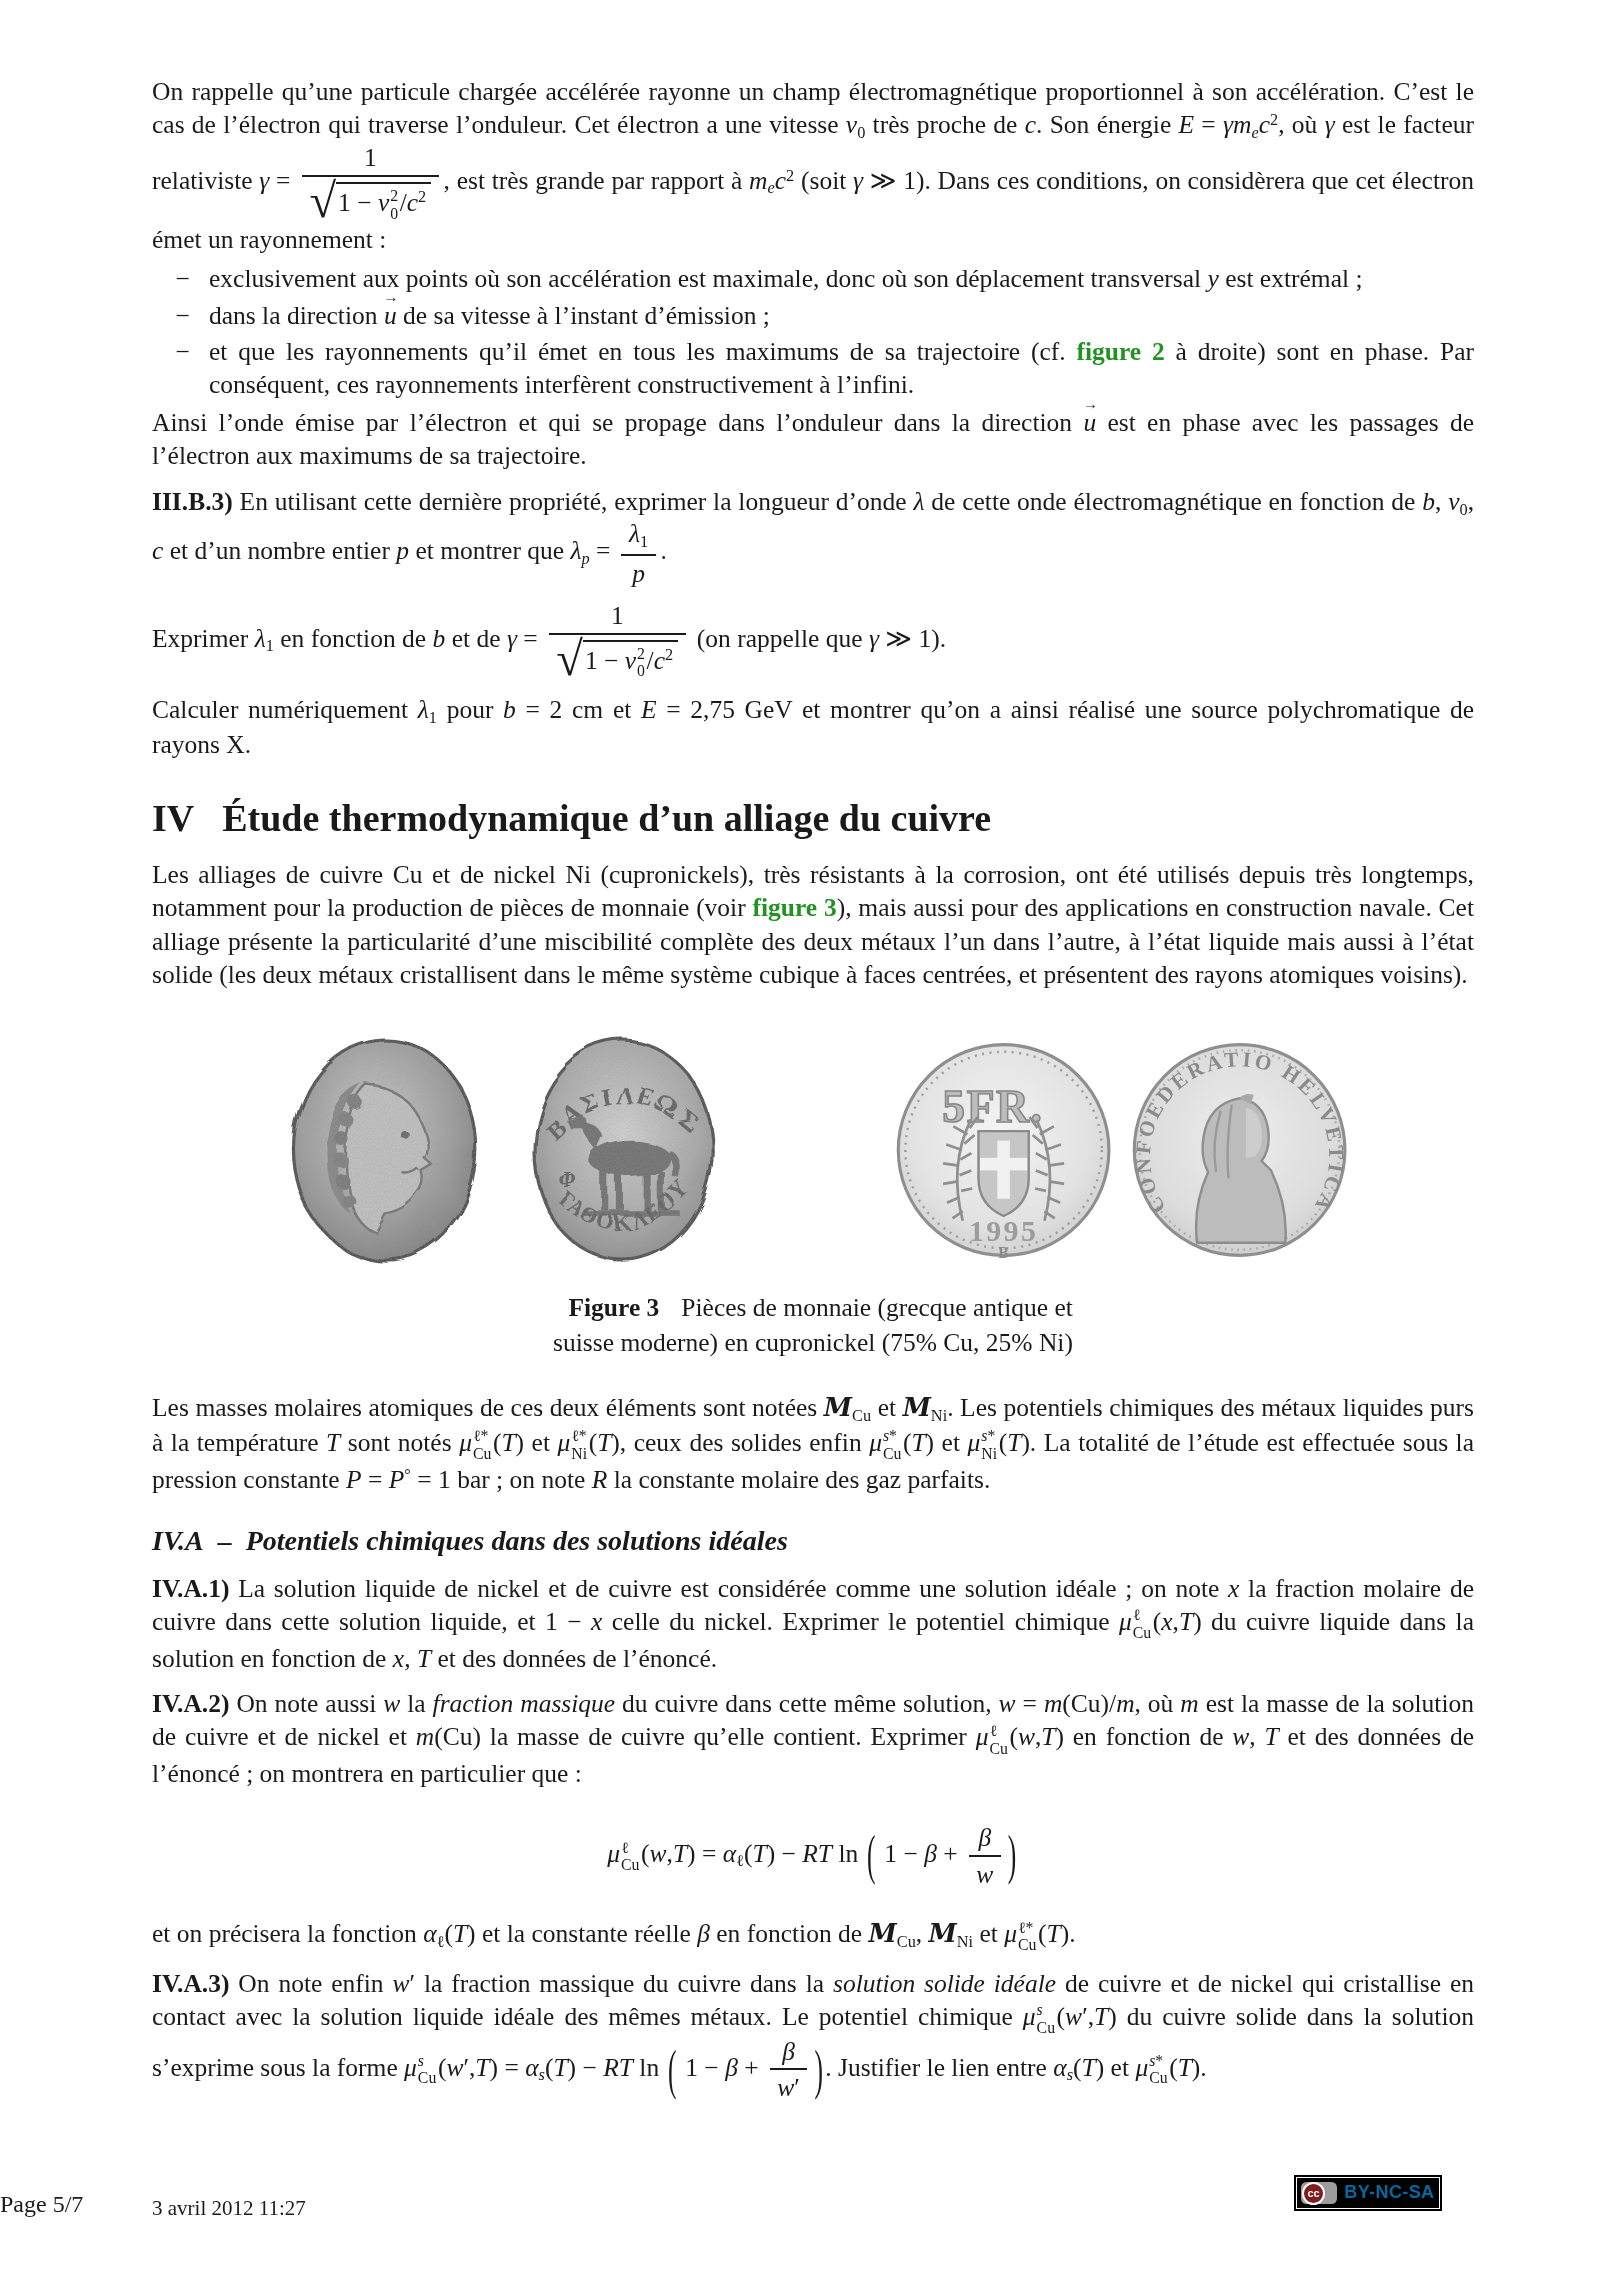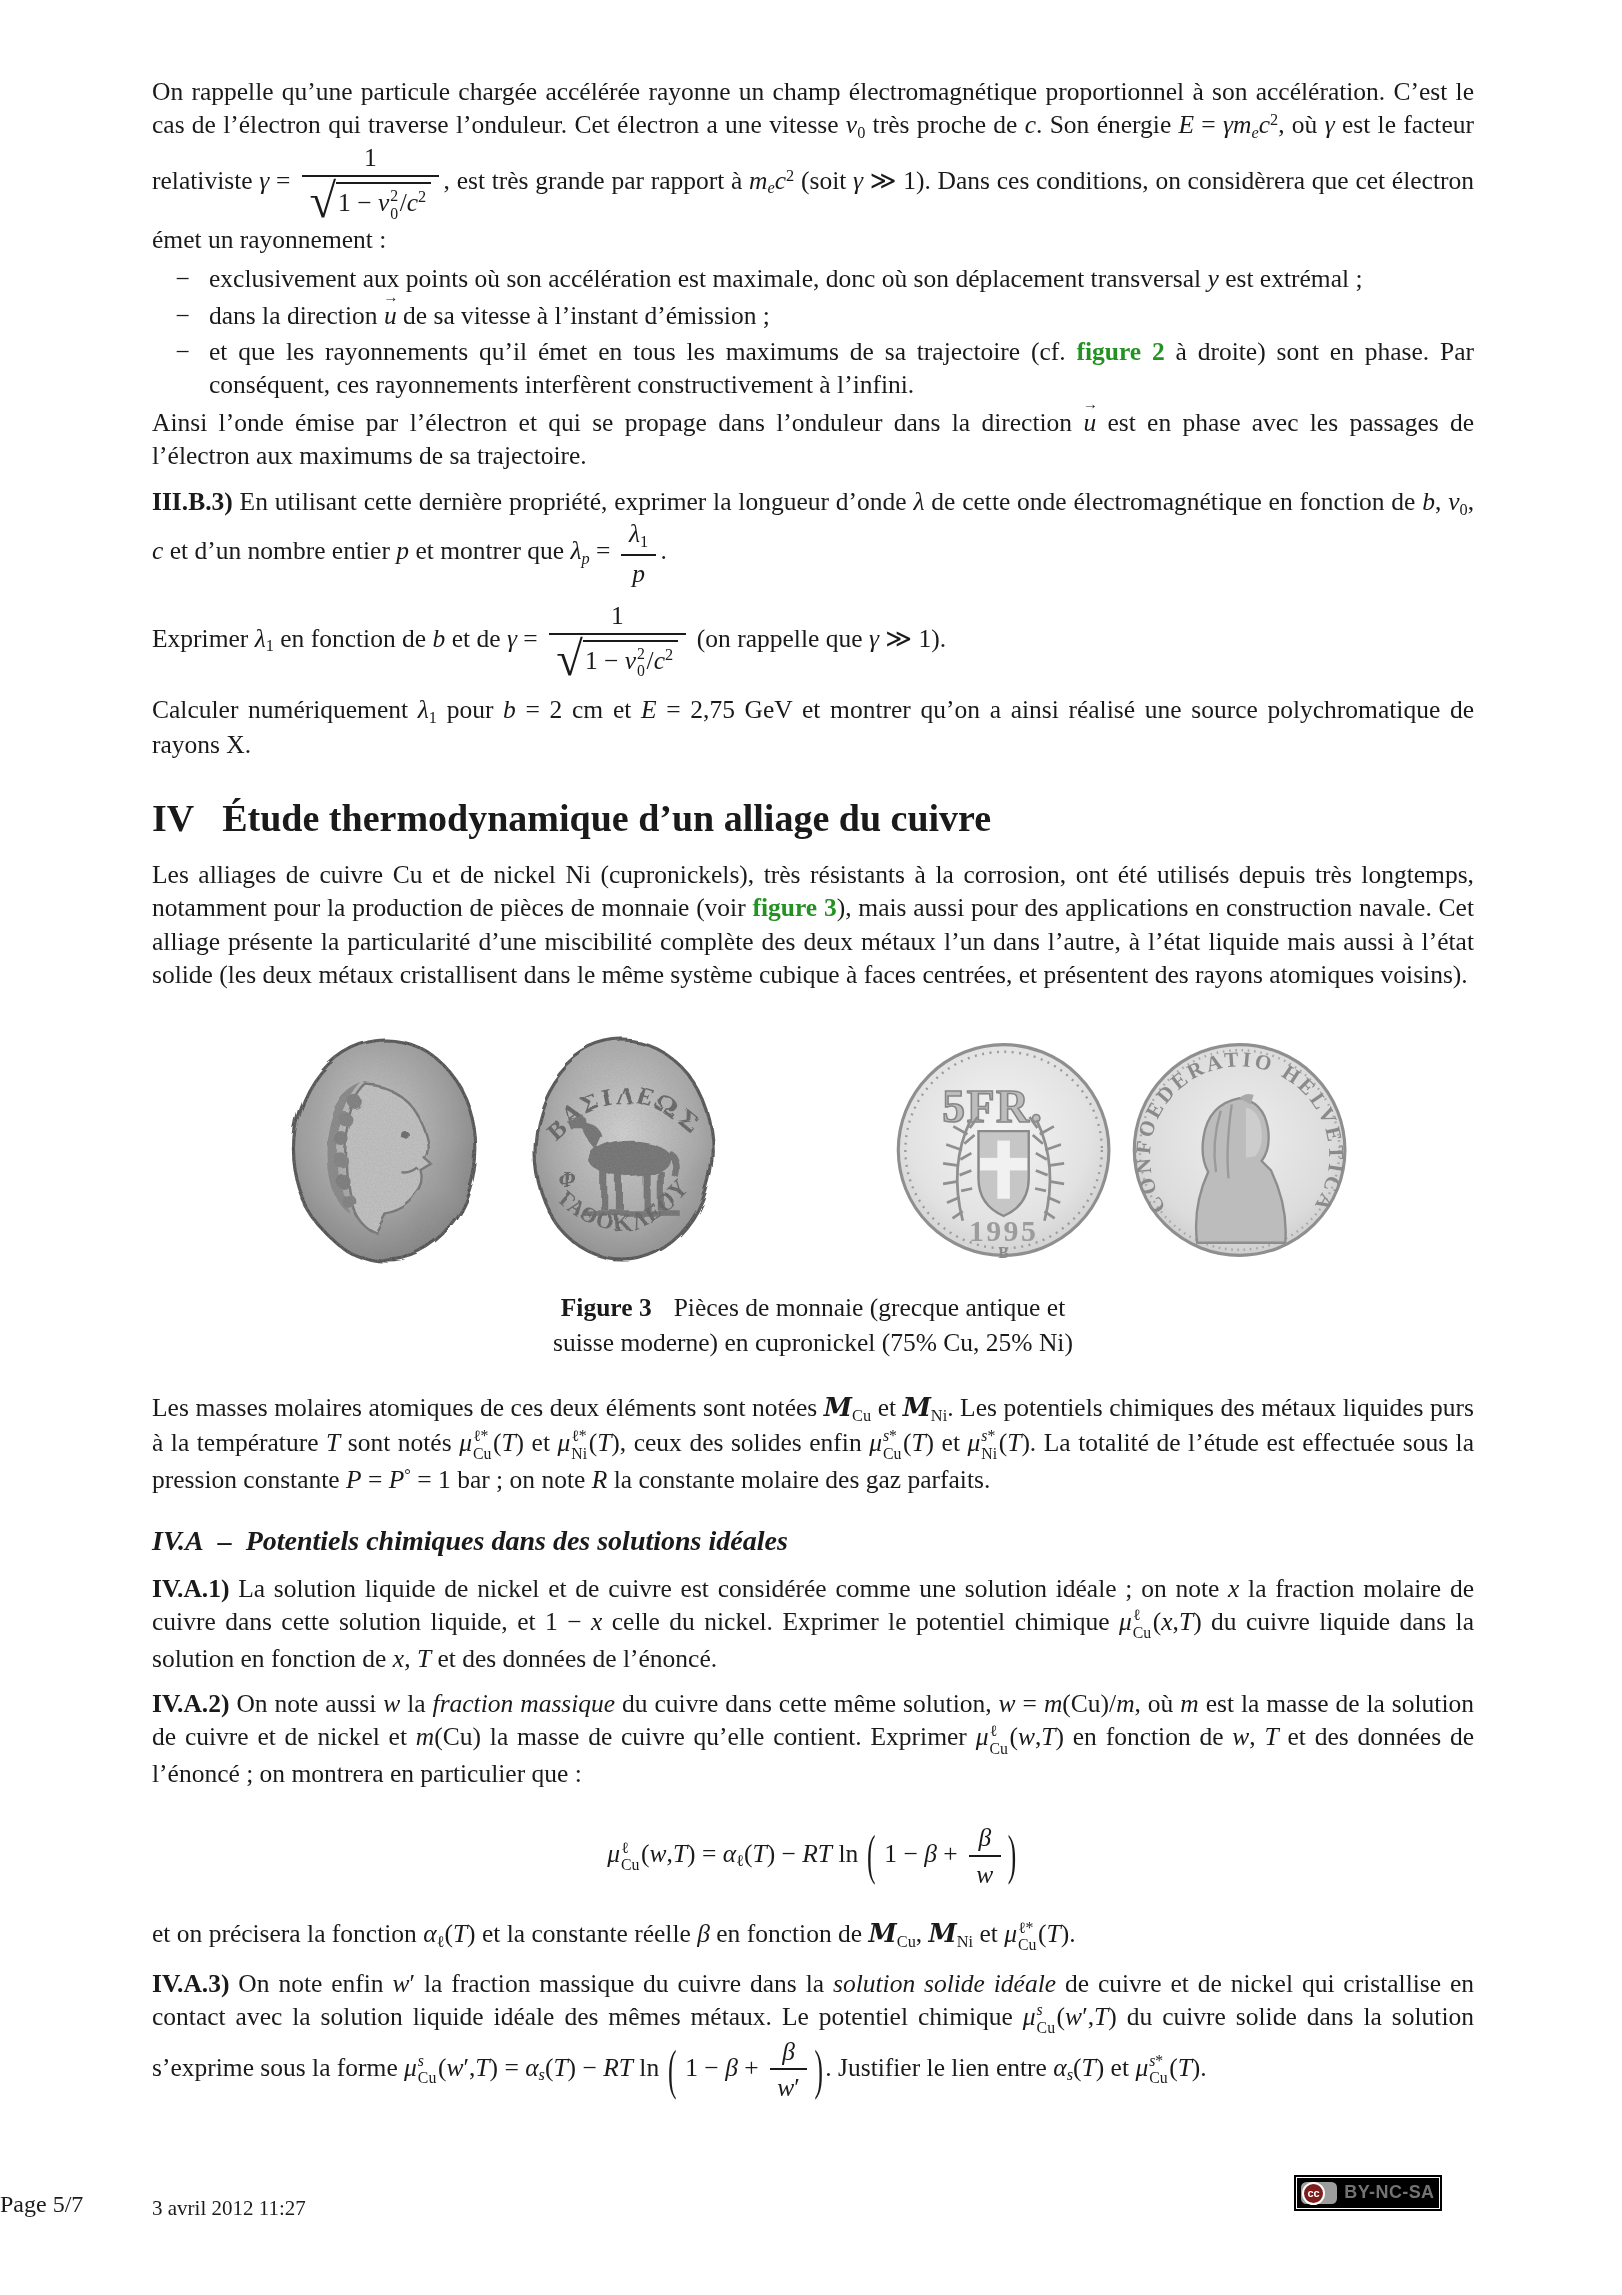--- a/index.html
+++ b/index.html
@@ -40,33 +40,33 @@
   .sec-num{margin-right:28px;}
   .subsec{font-size:28px;font-weight:bold;font-style:italic;margin:28px 0 14px;line-height:1.2;}
   .subsec-label{margin-right:14px;}
   .subsec-dash{margin-right:14px;font-weight:bold;}
   
   .coin-figure{margin:41px 0 31px;}
   .coin-row{display:flex;justify-content:center;align-items:flex-start;}
   .coin{display:block;}
   .gap-small{margin-right:12.6px;}
   .gap-large{margin-right:157px;}
-  .caption{width:max-content;margin:23.6px auto 0;text-align:center;line-height:1.35;}
+  .caption{width:max-content;margin:23.6px auto 0;text-align:right;line-height:1.35;}
   .cap-label{font-weight:bold;margin-right:22px;}
   
   .equation{text-align:center;margin:33px 0 28px;line-height:1.1;}
   
   .footer-date{position:absolute;left:152px;top:2195px;font-size:21px;}
   .footer-page{position:absolute;left:0;right:0;top:2189px;text-align:left;font-size:24px;}
   .cc-badge{position:absolute;left:1294px;top:2175px;width:148px;height:36px;background:#000;box-sizing:border-box;padding:2.4px;}
   .cc-inner{width:100%;height:100%;box-sizing:border-box;border:1.6px solid #fff;background:#000;display:flex;align-items:center;}
   .cc-chip{background:#9d9d9d;border-radius:5.5px;height:22px;width:36px;margin-left:3.9px;display:flex;align-items:center;}
   .cc-circle{width:23px;height:23px;border-radius:50%;background:#7f1d1d;border:2.4px solid #fff;box-sizing:border-box;display:flex;align-items:center;justify-content:center;margin-left:0.8px;}
   .cc-cc{color:#fff;font-family:"Liberation Sans",sans-serif;font-weight:bold;font-size:11px;line-height:1;letter-spacing:0;}
-  .cc-text{color:#737373;font-family:"Liberation Sans",sans-serif;font-weight:bold;font-size:18px;letter-spacing:0.4px;margin-left:7px;}
+  .cc-text{color:#0369a1;font-family:"Liberation Sans",sans-serif;font-weight:bold;font-size:18px;letter-spacing:0.4px;margin-left:7px;}
 </style>
 </head>
 <body>
 
 <div class="page">
   <div class="content">
 
     <p class="para"><span>On rappelle qu’une particule chargée accélérée rayonne un champ électromagnétique proportionnel à son accélération. C’est le cas de l’électron qui traverse l’onduleur. Cet électron a une vitesse </span><span class="i">v</span><span class="sub">0</span><span> très proche de </span><span class="i">c</span><span>. Son énergie </span><span class="i">E</span><span> = </span><span class="i">γm</span><span class="sub i">e</span><span class="i">c</span><span class="sup">2</span><span>, où </span><span class="i">γ</span><span> est le facteur relativiste </span><span class="i">γ</span><span> = </span><span class="frac"><span class="num"><span>1</span></span><span class="den"><span class="sqrt">
               <span class="sqrt-sign">√</span>
               <span class="sqrt-body"><span>1 − </span><span class="i">v</span><span class="ss">

